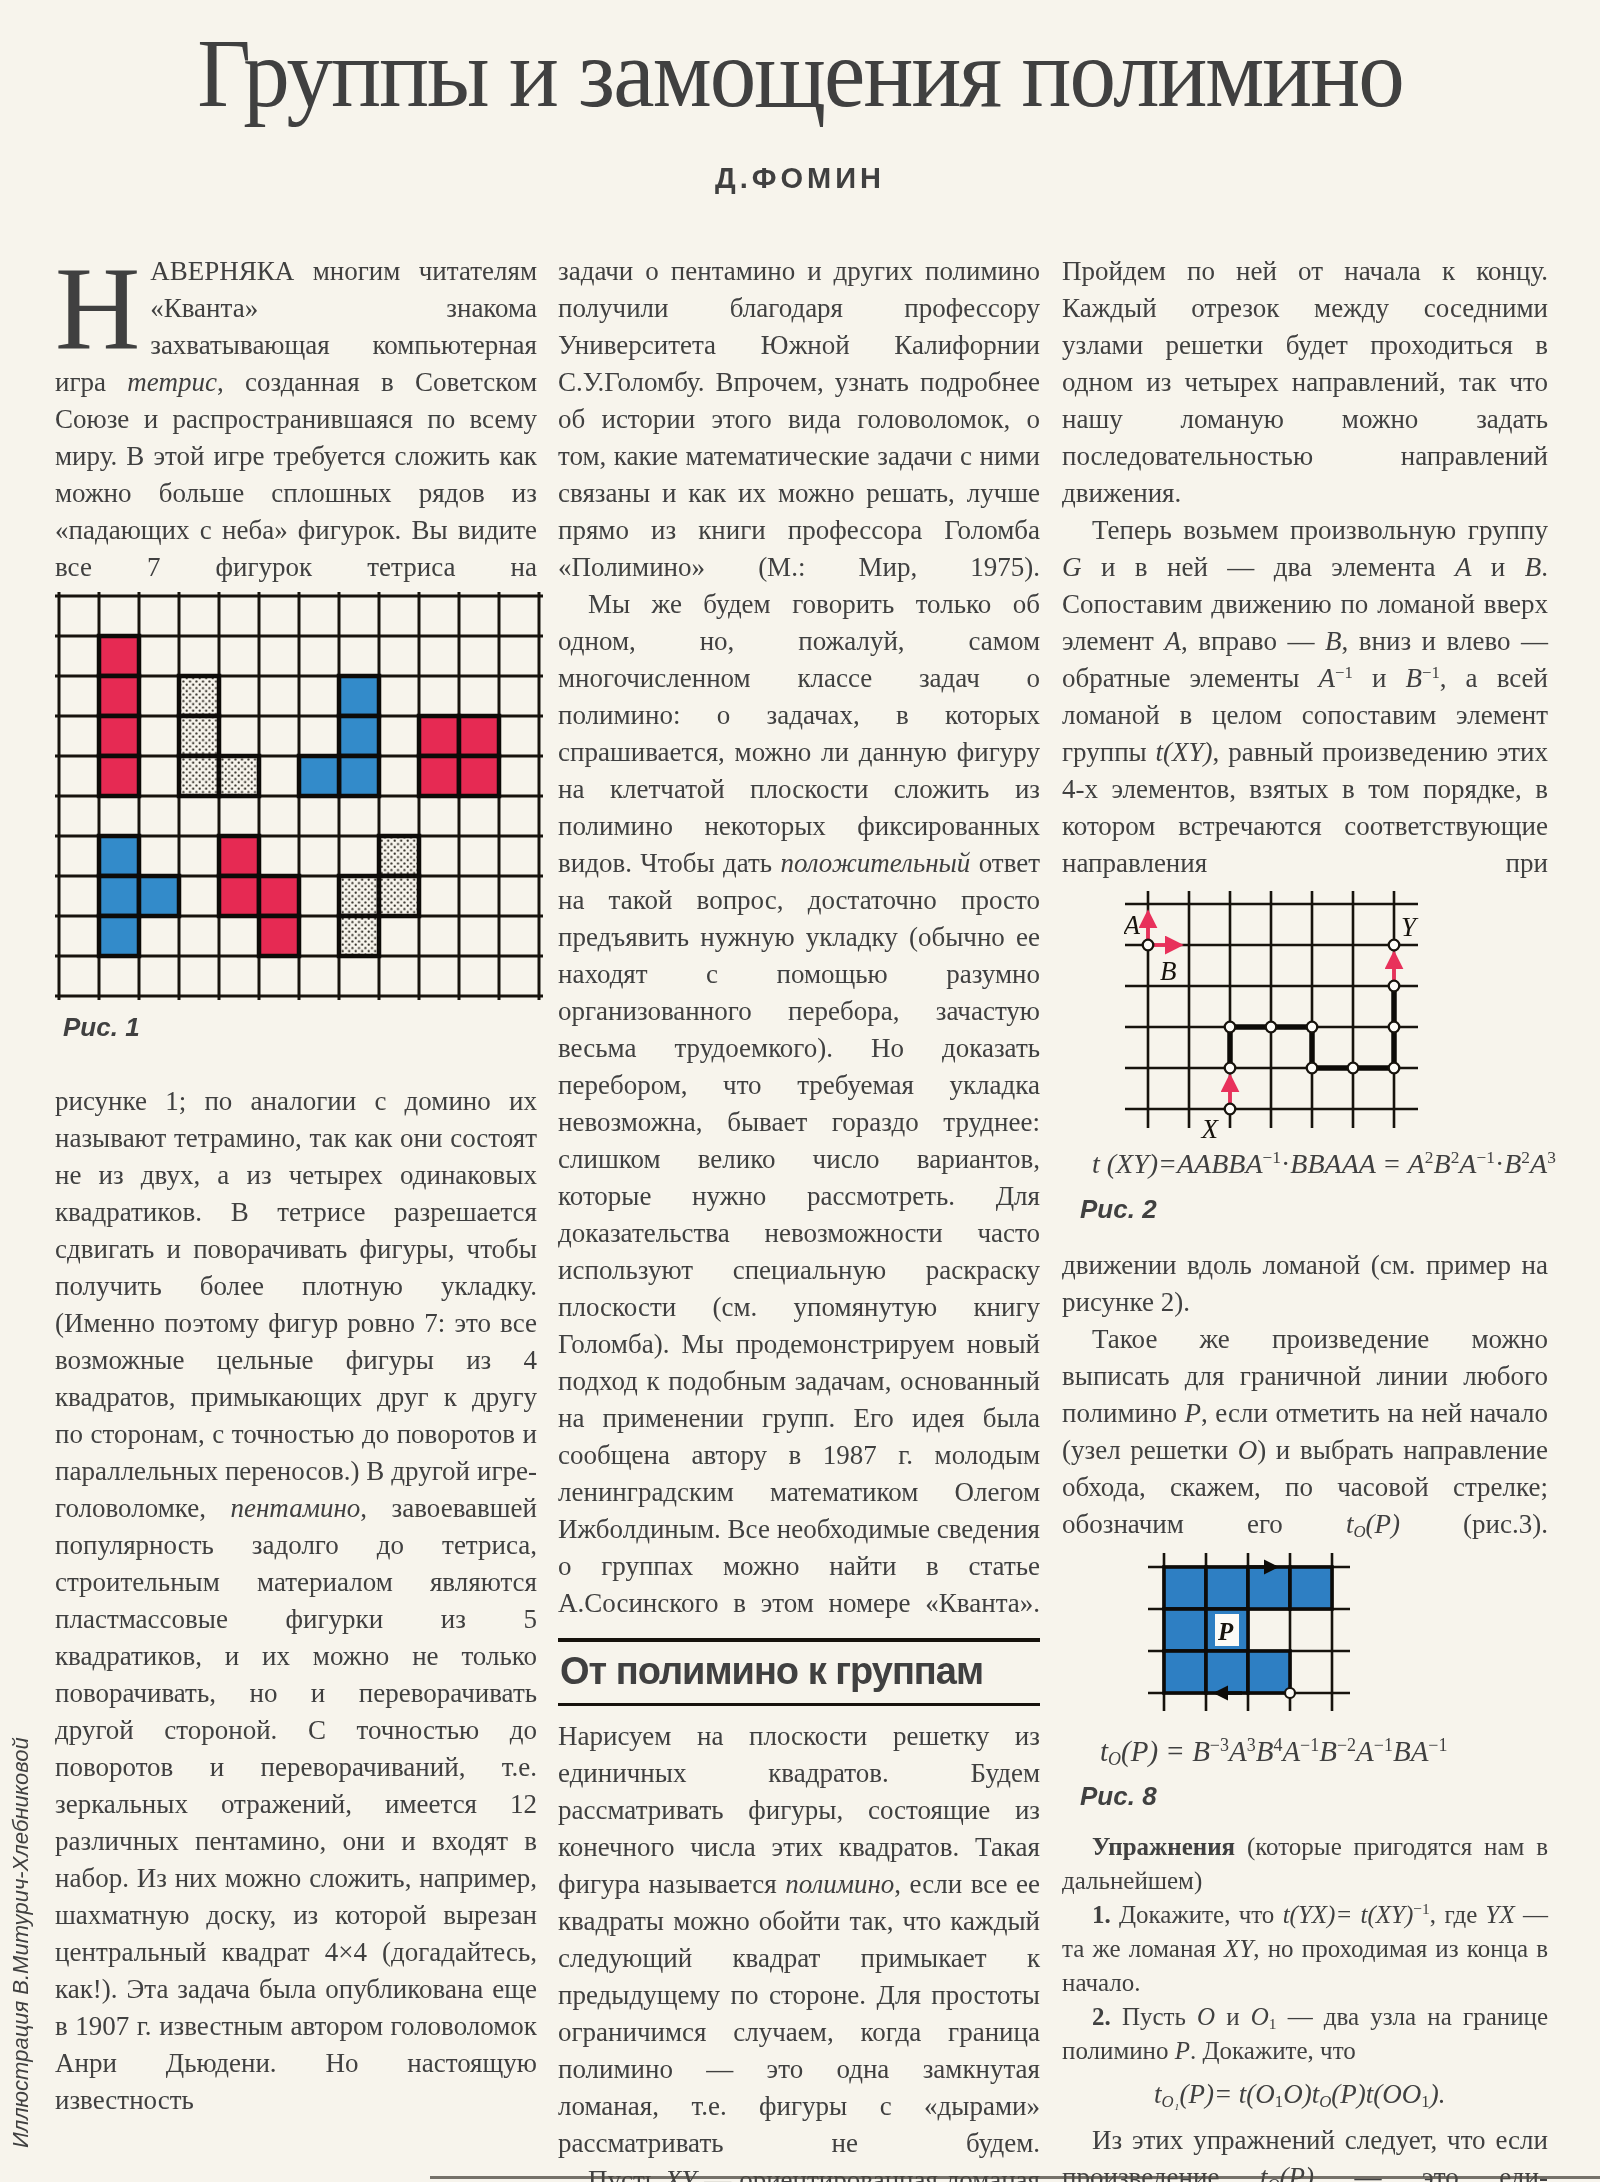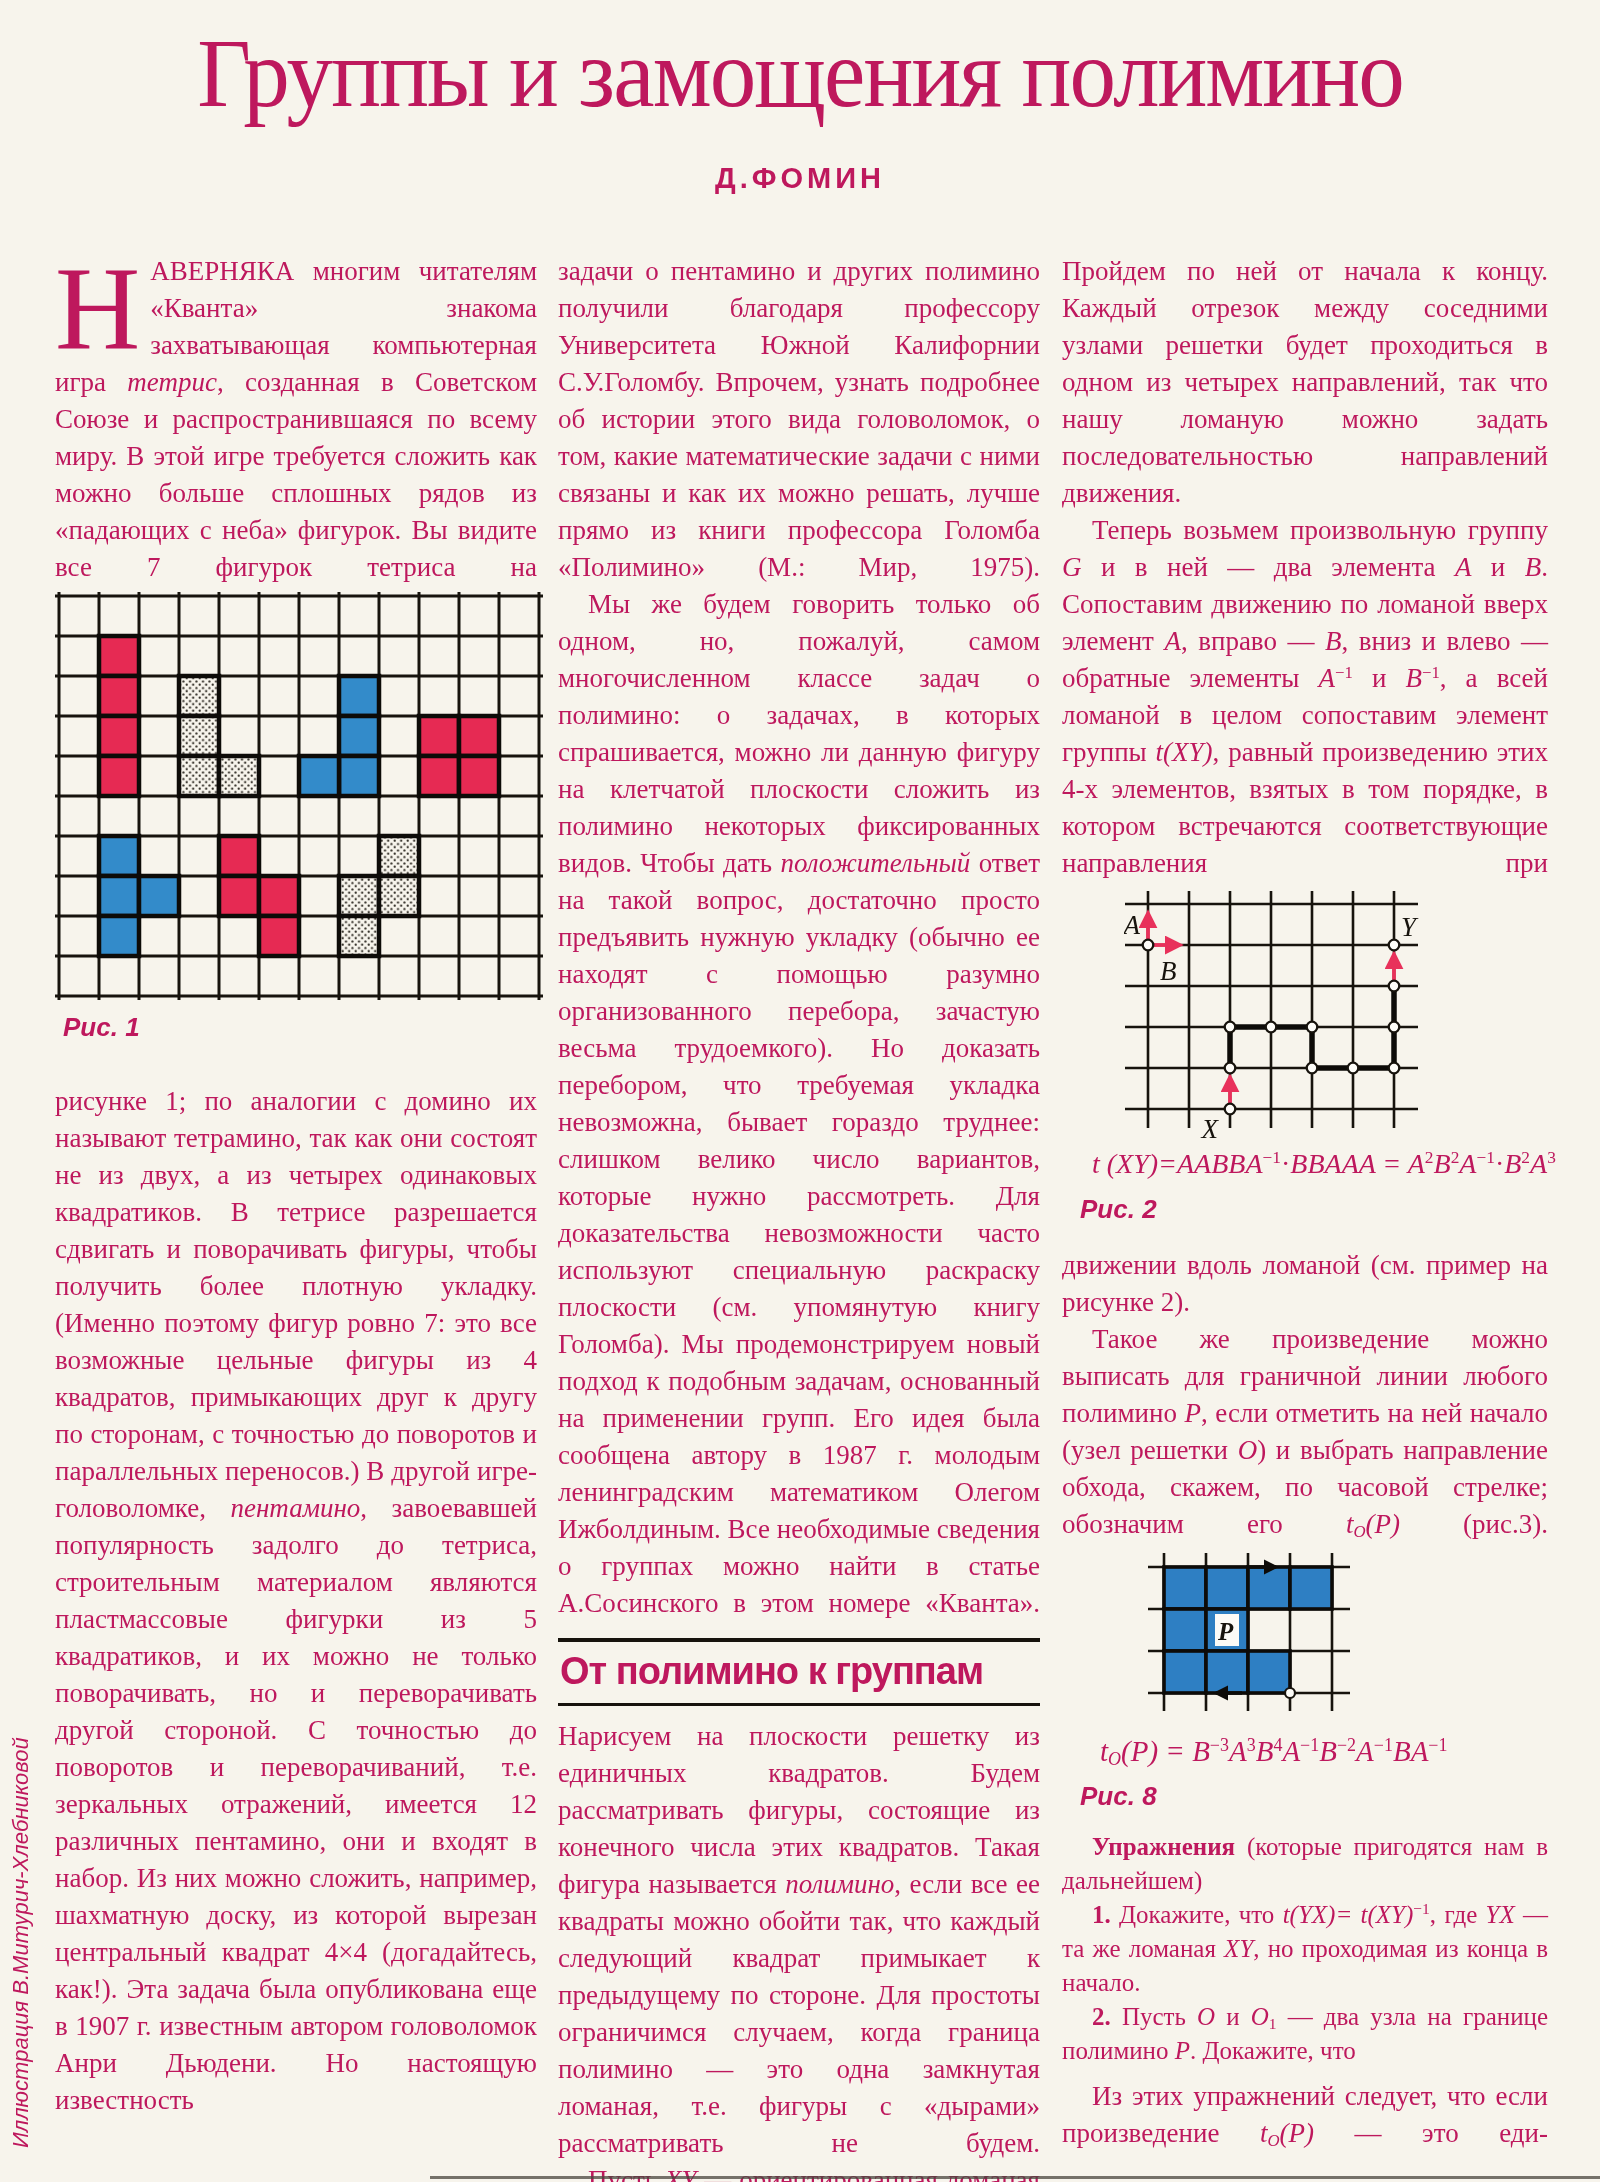--- a/index.html
+++ b/index.html
@@ -1,16 +1,16 @@
 <!DOCTYPE html>
 <html lang="ru"><head>
 <meta charset="utf-8">
 <style>
   html,body{margin:0;padding:0;background:#e8e4da;}
-  .page{position:relative;width:1600px;height:2182px;background:#f7f4ec;color:#be185d;
+  .page{position:relative;width:1600px;height:2182px;background:#f7f4ec;color:#404040;
         font-family:"Liberation Serif","DejaVu Serif",serif;overflow:hidden;}
   .title{position:absolute;top:18px;left:0;width:1600px;margin:0;text-align:center;
          font-family:"Liberation Serif","DejaVu Serif",serif;font-weight:500;
          font-size:97px;letter-spacing:-2px;transform:scaleX(.96);transform-origin:center;
          white-space:nowrap;}
   .author{position:absolute;top:162px;left:0;width:1600px;text-align:center;
           font-family:"Liberation Sans","DejaVu Sans",sans-serif;font-weight:700;
           font-size:29px;letter-spacing:4px;}
   .col{position:absolute;top:253px;}
   .col1{left:55px;width:482px;}
@@ -220,18 +220,19 @@
         <text x="76" y="89" font-size="25" font-style="italic" font-weight="bold" fill="#17130d" font-family="&quot;Liberation Serif&quot;,&quot;DejaVu Serif&quot;,serif">P</text>
         <line x1="108" y1="16" x2="134" y2="16" stroke="#0d0b08" stroke-width="3.4" marker-end="url(#ar3)"></line>
         <line x1="100" y1="142" x2="74" y2="142" stroke="#0d0b08" stroke-width="3.4" marker-end="url(#ar3)"></line>
         <circle cx="148" cy="142" r="5" fill="#fdfcf8" stroke="#17130d" stroke-width="2.2"></circle>
       </svg>
     <div class="formula f3"><span class="it">t</span><sub class="it">O</sub><span class="it">(P) = B</span><sup>−3</sup><span class="it">A</span><sup>3</sup><span class="it">B</span><sup>4</sup><span class="it">A</span><sup>−1</sup><span class="it">B</span><sup>−2</sup><span class="it">A</span><sup>−1</sup><span class="it">BA</span><sup>−1</sup></div>
     <div class="figcap ml20">Рис. 8</div>
     <p class="ex ind" style="margin-top:18px"><span class="bd">Упражнения</span><span> (которые пригодятся нам в дальнейшем)</span></p>
     <p class="ex ind"><span class="bd">1.</span><span> Докажите, что </span><span class="it">t(YX)= t(XY)</span><sup>−1</sup><span>, где </span><span class="it">YX</span><span> — та же ломаная </span><span class="it">XY</span><span>, но проходимая из конца в начало.</span></p>
     <p class="ex ind"><span class="bd">2.</span><span> Пусть </span><span class="it">O</span><span> и </span><span class="it">O</span><sub>1</sub><span> — два узла на границе полимино </span><span class="it">P</span><span>. Докажите, что</span></p>
+    <div class="formula exf"><span class="it">t</span><sub class="it">O₁</sub><span class="it">(P)= t(O</span><sub>1</sub><span class="it">O)t</span><sub class="it">O</sub><span class="it">(P)t(OO</span><sub>1</sub><span class="it">).</span></div>
     <p class="body ind jl mt14"><span>Из этих упражнений следует, что если произведение </span><span class="it">t</span><sub class="it">O</sub><span class="it">(P)</span><span> — это еди-</span></p>
   </div>
 
   <div class="side-caption">Иллюстрация В.Митурич-Хлебниковой</div>
   <div class="bottom-edge"></div>
 </div>
 
 </body></html>

